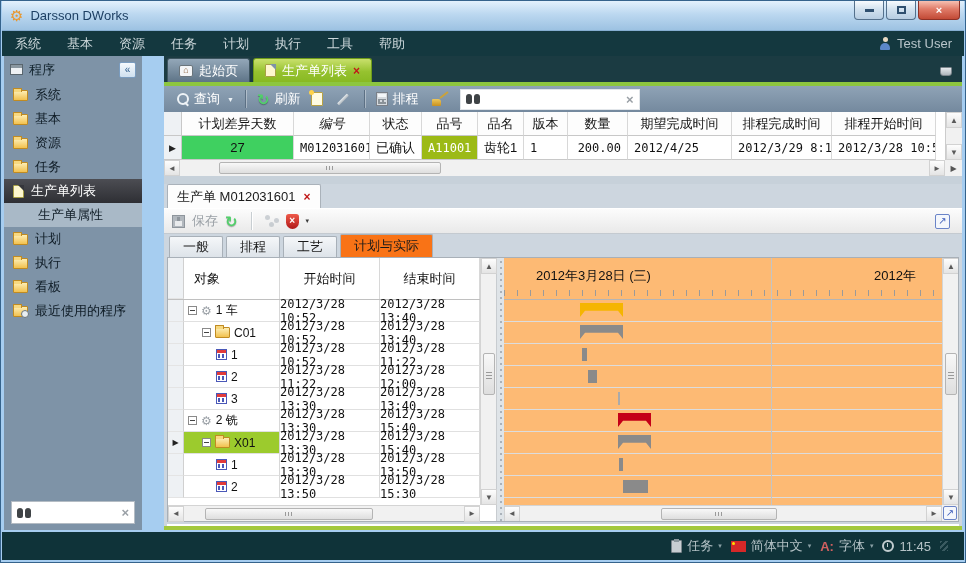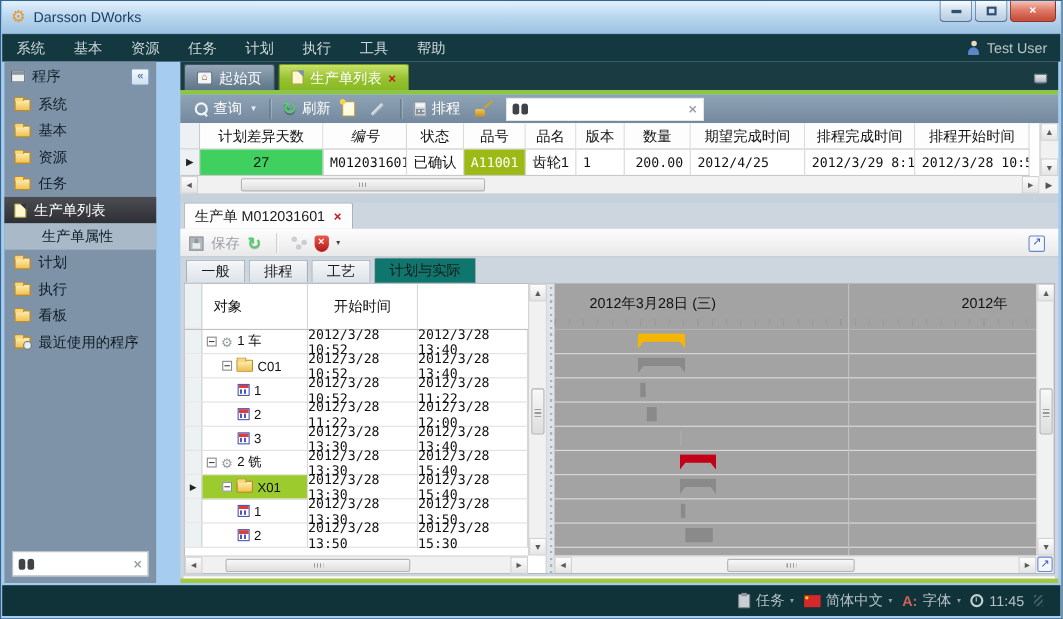--- a/index.html
+++ b/index.html
@@ -100,21 +100,21 @@
 .floppy-icon::before{content:"";position:absolute;left:2px;right:2px;bottom:1px;height:5px;background:#e9ebed}
 .floppy-icon::after{content:"";position:absolute;left:4px;right:4px;top:1px;height:4px;background:#8e959c}
 .hier-icon{width:14px;height:12px;position:relative;opacity:.55}
 .hier-icon::before{content:"";position:absolute;left:0;top:0;width:5px;height:5px;border-radius:50%;background:#aab2ba;box-shadow:9px 3px 0 #aab2ba,4px 7px 0 #aab2ba}
 .shield-icon{width:13px;height:15px;background:linear-gradient(#ef5a4a,#b01818);border-radius:3px 3px 7px 7px;display:flex;align-items:center;justify-content:center;color:#fff;font-size:10px;font-weight:bold;line-height:1}
 .tb2-caret{font-size:7px;color:#3a3a3a}
 .ext-icon{width:15px;height:15px;border:1px solid #6a84c8;border-radius:2px;color:#3a5ab8;font-size:10px;display:flex;align-items:center;justify-content:center;background:#f4f7fc;line-height:1}
 .toolbar2 .ext-icon{margin-left:auto;margin-right:4px}
 .subtabs{height:23px;display:flex;align-items:flex-end;padding-left:5px;gap:3px}
 .subtab{height:21px;padding:0 13px;display:flex;align-items:center;background:linear-gradient(#f5f7f9,#dde3e9);border:1px solid #a8b0b8;border-bottom:none;border-radius:2px 2px 0 0;font-size:13px;color:#1a1a1a;cursor:default}
-.subtab.active{background:#0f766e;height:23px;position:relative;z-index:2}
+.subtab.active{background:#f97316;height:23px;position:relative;z-index:2}
 .split{flex:1;background:#fff;border:1px solid #a8b0b8;margin:0 3px;display:flex;position:relative;min-height:0;z-index:1}
 
 .tree-pane{width:329px;flex:0 0 auto;position:relative;border-right:1px solid #c8ccd0}
 .tree-head{display:flex;height:42px;border-bottom:1px solid #c0c0c0}
 .th-cell{display:flex;align-items:center;font-size:13px;color:#111;border-right:1px solid #d8d8d8;justify-content:center}
 .tree-row{display:flex;height:22px}
 .tr-marker{width:16px;flex:0 0 auto;background:#eef1f4;border-right:1px solid #d0d0d0;border-bottom:1px solid #e4e4e4;display:flex;align-items:center;justify-content:center;font-size:8px;color:#222}
 .tr-obj{width:96px;flex:0 0 auto;display:flex;align-items:center;gap:4px;border-right:1px solid #d8d8d8;border-bottom:1px solid #e0e0e0;font-size:12px;color:#111;overflow:hidden;white-space:nowrap}
 .tr-obj.sel{background:#9ccb2d}
 .tr-time{width:100px;flex:0 0 auto;display:flex;align-items:center;justify-content:center;border-right:1px solid #d8d8d8;border-bottom:1px solid #e0e0e0;color:#111}
@@ -122,21 +122,21 @@
 .expbox::after{content:"";position:absolute;left:1px;right:1px;top:3px;height:1px;background:#444}
 .gear-glyph{color:#9aa0a6;font-size:12px;line-height:1}
 .cal-icon{width:11px;height:11px;border:1px solid #4a58b8;background:linear-gradient(#e23b3b 0 3px,#fff 3px);flex:0 0 auto;position:relative}
 .cal-icon::after{content:"";position:absolute;left:1px;right:1px;bottom:1px;height:4px;background:repeating-linear-gradient(90deg,#4a58b8 0 2px,transparent 2px 4px)}
 .tree-vscroll{position:absolute;right:0;top:0;width:16px;bottom:16px;background:#f1f1f1;border-left:1px solid #d4d4d4;display:flex;flex-direction:column}
 .tree-hscroll{position:absolute;left:0;right:16px;bottom:0;height:16px;background:#f1f1f1;border-top:1px solid #d4d4d4;display:flex;align-items:center}
 .sb-fill{flex:1}
 
 .splitter{width:7px;flex:0 0 auto;background:#dfe4e8;background-image:repeating-linear-gradient(0deg,#aab2ba 0 2px,transparent 2px 6px);background-size:2px 100%;background-position:center;background-repeat:no-repeat}
 
-.gantt-pane{flex:1;position:relative;overflow:hidden;background:#a3a3a3}
+.gantt-pane{flex:1;position:relative;overflow:hidden;background:#fdba74}
 .gantt-inner{position:absolute;left:0;top:0;right:16px;bottom:16px;overflow:hidden}
 .gantt-head{height:42px;border-bottom:1px solid #b4b4b4;position:relative;font-size:13px;color:#111}
 .gh-day{position:absolute;left:32px;top:9px}
 .gh-next{position:absolute;right:26px;top:9px}
 .gh-ticks{position:absolute;left:0;right:0;bottom:3px;height:6px;background:repeating-linear-gradient(90deg,#9a9a9a 0 1px,transparent 1px 13px)}
 .gantt-divider{position:absolute;top:0;bottom:0;width:1px;background:#c4c4c4}
 .gantt-row{height:22px;border-bottom:1px solid #dcdcdc;position:relative}
 .bar{position:absolute;top:4px;height:13px}
 .bar.summary{top:3px;height:14px;clip-path:polygon(0 0,100% 0,100% 100%,calc(100% - 5px) 55%,5px 55%,0 100%)}
 .gantt-vscroll{position:absolute;right:0;top:0;width:16px;bottom:16px;background:#f1f1f1;border-left:1px solid #d4d4d4;display:flex;flex-direction:column}
@@ -368,20 +368,21 @@
         <div class="subtab">工艺</div>
         <div class="subtab active">计划与实际</div>
       </div>
     <div class="split">
 
       <div class="tree-pane">
         <div class="tree-head" id="tree-head">
             <div class="tr-marker" style="height: 100%;"></div>
             <div class="th-cell" style="width: 96px; flex: 0 0 auto; justify-content: flex-start; padding-left: 10px;">对象</div>
             <div class="th-cell" style="width: 100px; flex: 0 0 auto;">开始时间</div>
+            <div class="th-cell" style="width: 100px; flex: 0 0 auto;">结束时间</div>
           </div>
         <div id="tree-body">
             <div class="tree-row">
               <div class="tr-marker"></div>
               <div class="tr-obj" style="padding-left: 4px;">
                 <span class="expbox"></span>
                 <span class="gear-glyph">⚙</span>
                 <span>1 车</span>
               </div>
               <div class="tr-time mono">2012/3/28 10:52</div>

